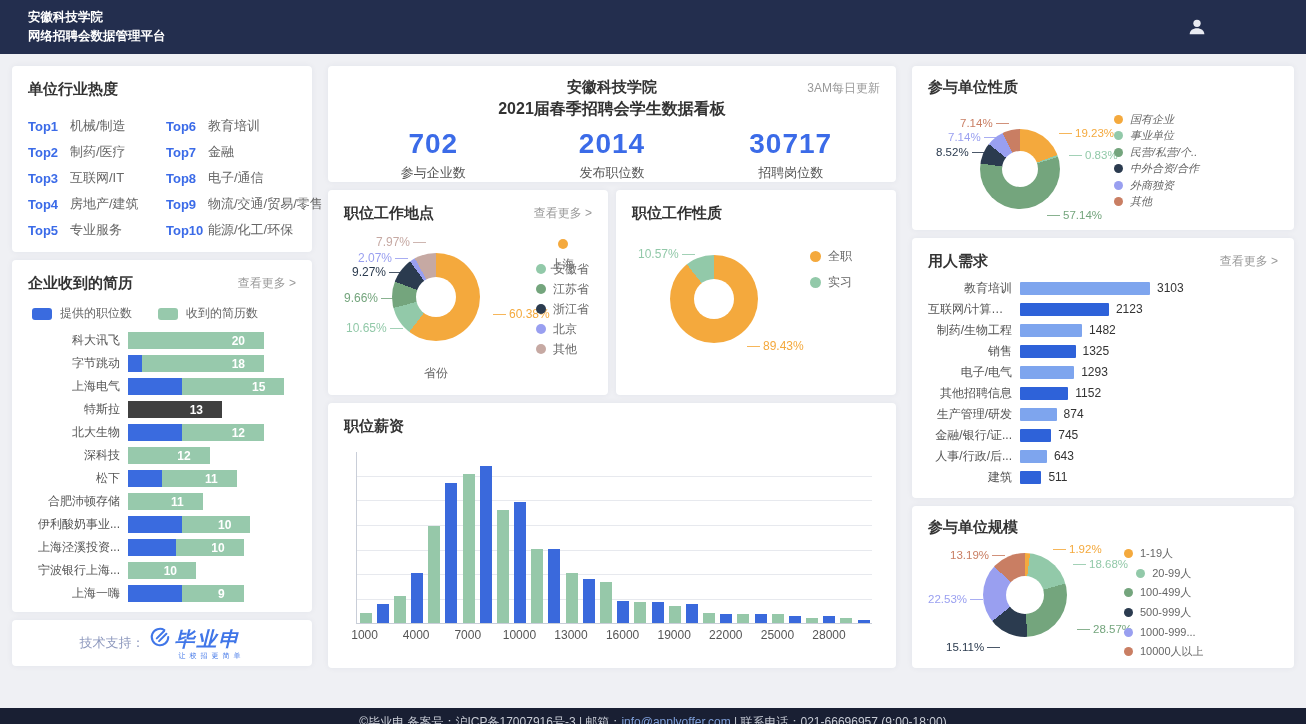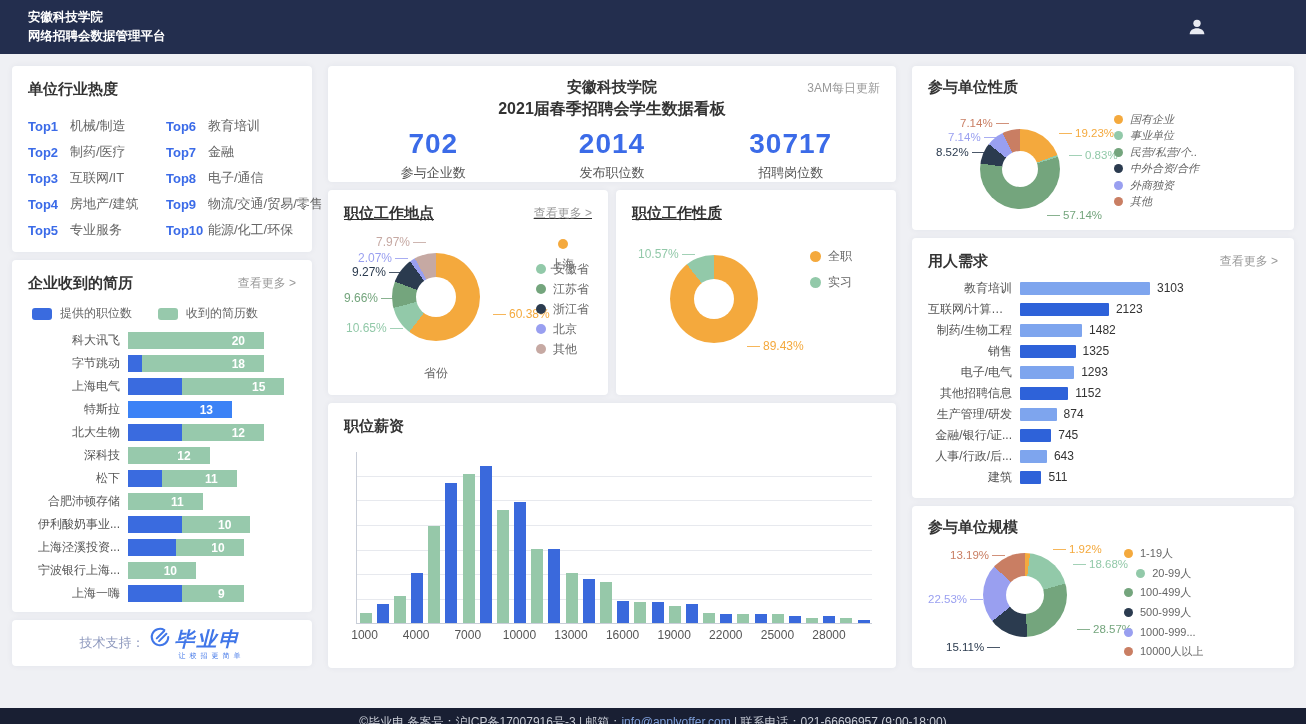--- a/index.html
+++ b/index.html
@@ -56,21 +56,21 @@
   .hdr-update { position:absolute; right:16px; top:14px; font-size:12px; color:#999; }
   .hdr-title { text-align:center; font-weight:700; color:#333; }
   .hdr-title .t1 { font-size:15px; }
   .hdr-title .t2 { font-size:16px; margin-top:2px; }
   .hdr-stats { display:flex; margin-top:8px; }
   .hdr-stat { flex:1; text-align:center; }
   .hdr-num { font-size:28px; font-weight:700; color:#3B6BE8; letter-spacing:1px; }
   .hdr-lab { font-size:13px; color:#555; margin-top:4px; }
 
   
-  .donut-row { display:flex; gap:8px;text-decoration:underline; }
+  .donut-row { display:flex; gap:8px; }
   .card-donut-mid { flex:1; height:205px; }
   .chart-zone { position:relative; margin-top:4px; }
   .zone-mid { height:160px; }
   .donut { position:absolute; border-radius:50%; }
   .hole { position:absolute; left:50%; top:50%; transform:translate(-50%,-50%); background:#fff; border-radius:50%; }
   .co { position:absolute; font-size:12px; white-space:nowrap; }
   .co .dash { display:inline-block; width:13px; border-top:1.4px solid currentColor; vertical-align:middle; margin:0 3px; opacity:.85; }
   .dlegend { position:absolute; }
   .dlegend-item { display:flex; align-items:center; gap:7px; color:#666; cursor:pointer; }
   .ddot { border-radius:50%; flex:none; }
@@ -200,21 +200,21 @@
           <div class="res-row">
             <div class="res-label">上海电气</div>
             <div class="res-bars">
               <div class="res-blue" style="width: 54.4px; background: rgb(58, 107, 223);"></div>
               <div class="res-green" style="width: 102px; background: rgb(151, 201, 172);">15</div>
             </div>
           </div>
           <div class="res-row">
             <div class="res-label">特斯拉</div>
             <div class="res-bars">
-              <div class="res-green" style="width: 104px; background: #3b82f6;">13</div>
+              <div class="res-green" style="width: 94px; background: #404040;">13</div>
             </div>
           </div>
           <div class="res-row">
             <div class="res-label">北大生物</div>
             <div class="res-bars">
               <div class="res-blue" style="width: 54.4px; background: rgb(58, 107, 223);"></div>
               <div class="res-green" style="width: 81.6px; background: rgb(151, 201, 172);">12</div>
             </div>
           </div>
           <div class="res-row">

